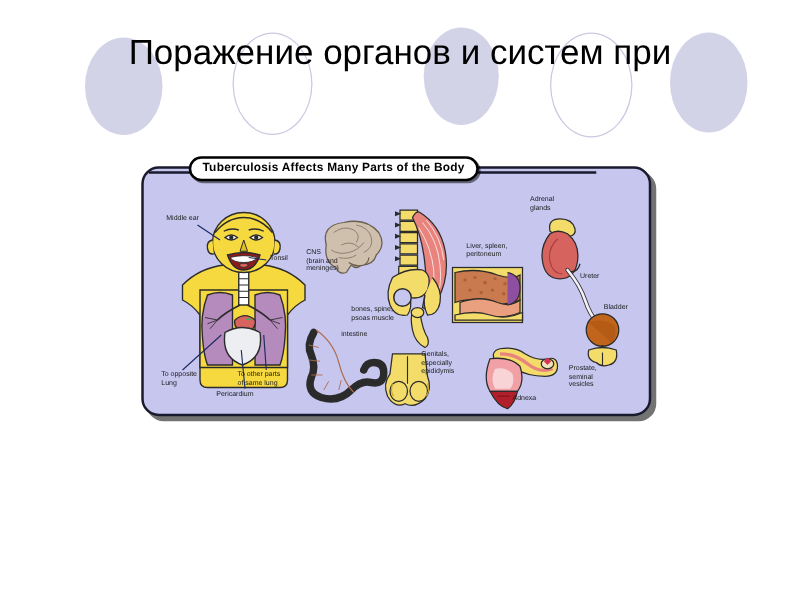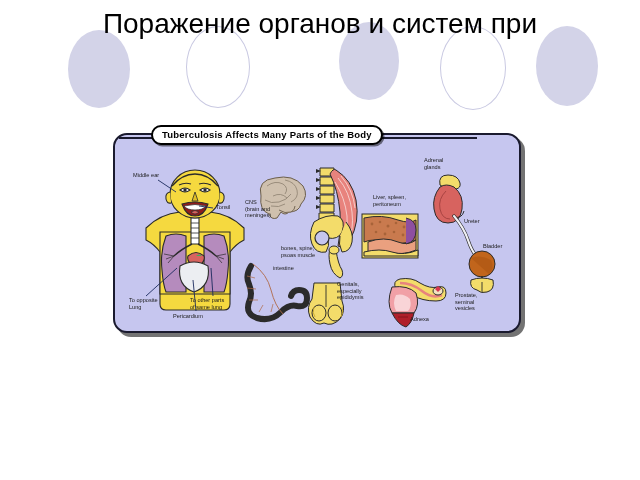--- a/index.html
+++ b/index.html
@@ -13,21 +13,21 @@
   .slide{position:absolute;inset:0;background:#fff;}
 
   
   .deco-band{position:absolute;left:0;top:0;width:640px;height:120px;}
   .deco-ellipse{position:absolute;border-radius:50%;}
   .deco-ellipse.filled{background:#d3d3e8;}
   .deco-ellipse.outline{background:transparent;border:1px solid #c9c9e2;}
 
   
   .title-wrap{
-    position:absolute;left:0;top:4px;width:640px;
+    position:absolute;left:0;top:22px;width:640px;
     text-align:center;z-index:5;
   }
   .title-line{
     color:#000;font-size:28px;line-height:39px;
     font-weight:400;letter-spacing:0px;white-space:nowrap;
   }
 
   
   .panel{
     position:absolute;left:113px;top:133px;width:404px;height:196px;

